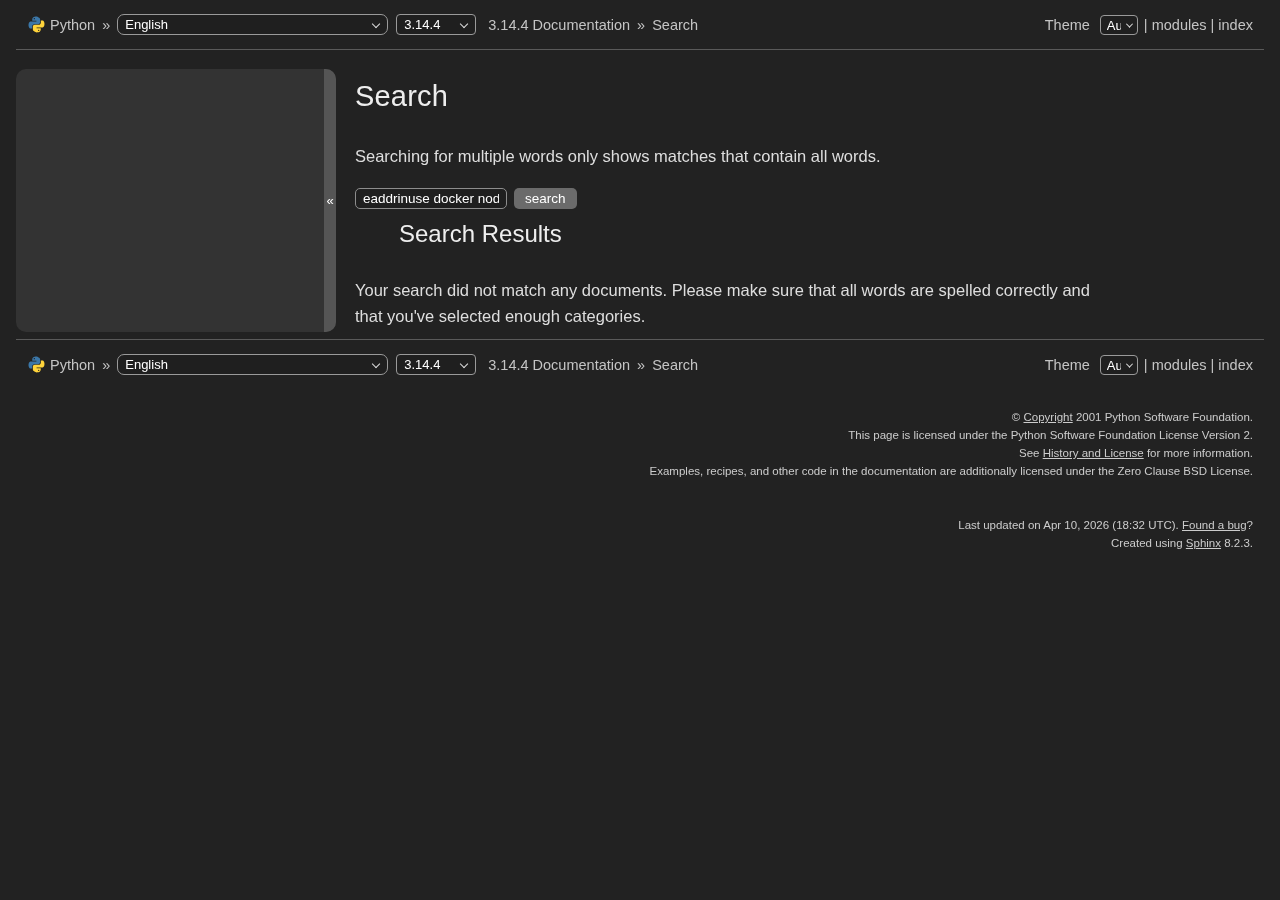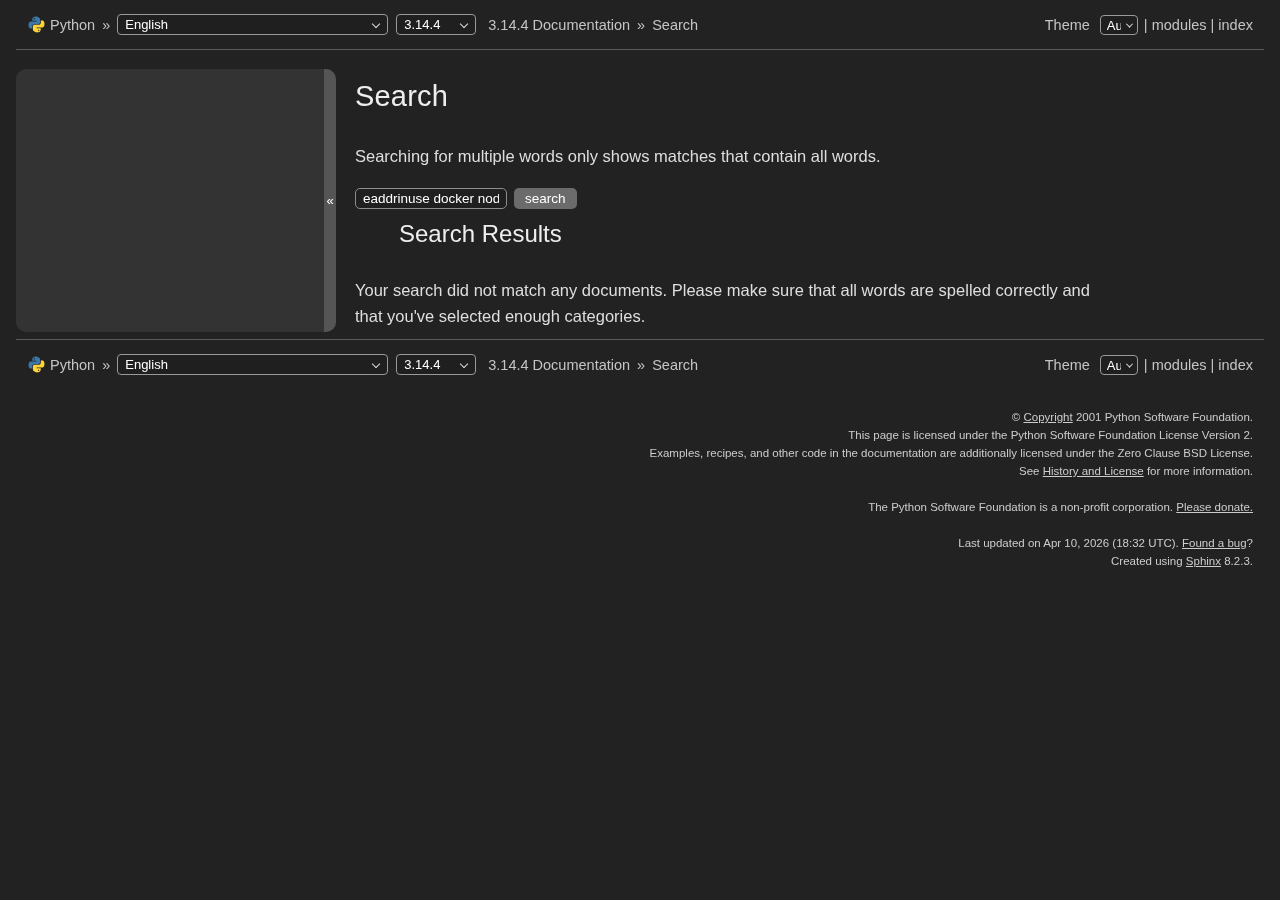--- a/index.html
+++ b/index.html
@@ -49,21 +49,21 @@
     position: absolute;
     right: 9px;
     top: 50%;
     width: 6px;
     height: 6px;
     border-right: 1.8px solid #dddddd;
     border-bottom: 1.8px solid #dddddd;
     transform: translateY(-68%) rotate(45deg);
     pointer-events: none;
   }
-  .sel-lang select { width: 271px; }
+  .sel-lang select { width: 271px; border-radius: 7px; }
   .sel-version select { width: 80px; }
   .sel-theme select { width: 38px; height: 20px; padding: 0 16px 0 6px; }
   .sel-theme .chev { right: 6px; width: 5px; height: 5px; }
   .sel-lang { margin: 0 8px 0 0; }
   .sel-version { margin-right: 12px; }
   .sel-theme { margin: 0 6px 0 10px; }
 
   
   .docwrap { display: flex; align-items: flex-start; }
   .sphinxsidebar {
@@ -249,31 +249,27 @@
   <a class="navlink">index</a>
 </div>
 
 <div class="footer">
   <div>
     <span>©</span>
     <a>Copyright</a>
     <span>2001 Python Software Foundation.</span>
   </div>
   <div>This page is licensed under the Python Software Foundation License Version 2.</div>
-  <div>Examples, recipes, and other code in the documentation are additionally licensed under the Zero Clause BSD License.</div>
   <div>
     <span>See</span>
     <a>History and License</a>
     <span>for more information.</span>
   </div>
+  <div>Examples, recipes, and other code in the documentation are additionally licensed under the Zero Clause BSD License.</div>
   <div class="gap"></div>
-  <div>
-    <span>The Python Software Foundation is a non-profit corporation.</span>
-    <a>Please donate.</a>
-  </div>
   <div class="gap"></div>
   <div>
     <span>Last updated on Apr 10, 2026 (18:32 UTC).</span>
     <a>Found a bug</a><span>?</span>
   </div>
   <div>
     <span>Created using</span>
     <a>Sphinx</a>
     <span>8.2.3.</span>
   </div>

